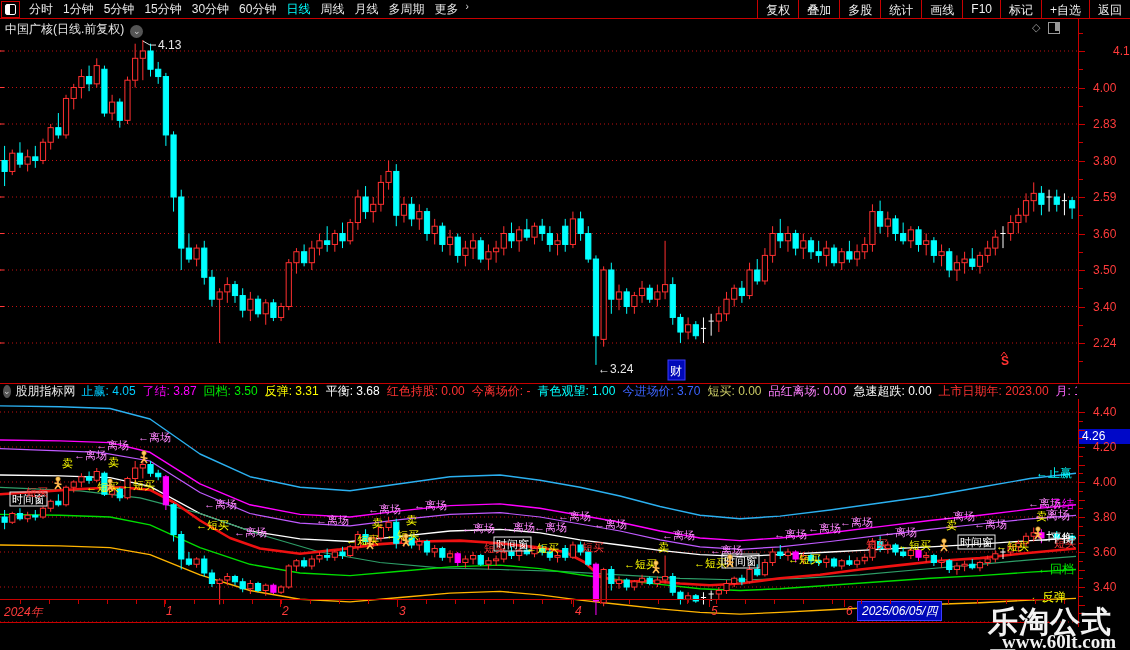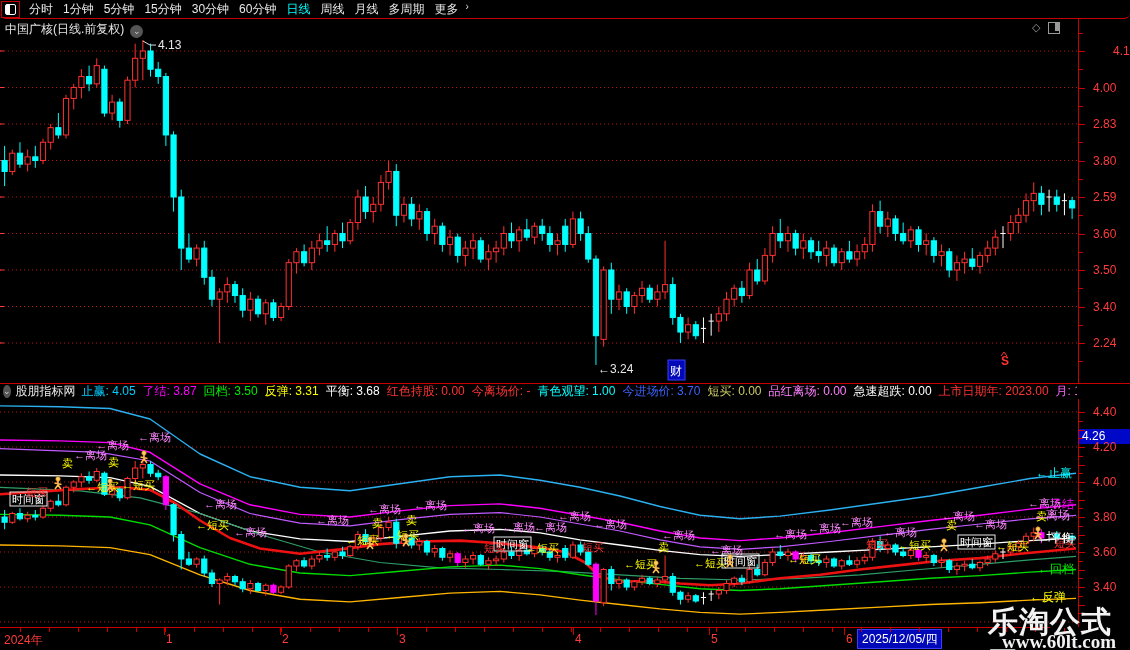--- a/index.html
+++ b/index.html
@@ -1,20 +1,20 @@
 <!DOCTYPE html>
 <html><head>
 <meta charset="utf-8">
 <style>
   html,body{margin:0;padding:0;background:#000;}
   #app{position:relative;width:1130px;height:650px;background:#000;overflow:hidden;
        font-family:"Liberation Sans",sans-serif;border-right:2px solid #c80000;}
   .abs{position:absolute;}
   
-  #toolbar{left:0;top:0;width:1130px;height:18px;border-bottom:1px solid #c80000;display:flex;align-items:center;border-radius:6px;}
+  #toolbar{left:0;top:0;width:1130px;height:18px;border-bottom:1px solid #c80000;display:flex;align-items:center;}
   #tb-icon{width:17px;height:15px;border:1px solid #c80000;margin:0 4px 0 1px;display:flex;align-items:center;justify-content:center;}
   #tb-icon .pane{width:9px;height:9px;border:1px solid #fff;border-radius:2px;position:relative;}
   #tb-icon .pane i{position:absolute;left:0;top:0;width:4px;height:9px;background:#fff;display:block;}
   .tbitem{color:#e8e8e8;font-size:12px;margin:0 5px;white-space:nowrap;cursor:default;}
   .tbitem.active{color:#00ffff;}
   #tb-right{margin-left:auto;display:flex;height:18px;align-items:stretch;}
   .tbr{color:#f0f0f0;font-size:12px;padding:2px 8px 0 8px;border-left:1px solid #c80000;white-space:nowrap;}
   .chev{color:#ddd;font-size:10px;margin-left:2px;}
   
   #titlebar{left:5px;top:21px;color:#e6e6e6;font-size:12px;display:flex;align-items:flex-end;z-index:30;}
@@ -27,21 +27,21 @@
   #main-axis{left:1078px;top:19px;width:52px;height:364px;border-left:1px solid #c80000;}
   #lower-axis{left:1078px;top:399px;width:52px;height:228px;border-left:1px solid #c80000;}
   .axlabel{position:absolute;color:#ff3b3b;font-size:12px;left:14px;}
   .axtick{position:absolute;left:0;height:1px;background:#c80000;}
   #divider1{left:0;top:383px;width:1130px;height:1px;background:#c80000;}
   
   #ind-header{left:0;top:384px;width:1077px;height:15px;display:flex;align-items:center;font-size:12px;white-space:nowrap;overflow:hidden;}
   #ind-header .name{color:#e8e8e8;margin-right:6px;}
   .fld{margin-right:7px;}
   
-  #date-axis{left:0;top:627px;width:1050px;height:22px;border-top:1px solid #c80000;border-bottom:1px solid #c80000;}
+  #date-axis{left:0;top:599px;width:1050px;height:22px;border-top:1px solid #c80000;border-bottom:1px solid #c80000;font-style:italic;}
   .dtick{position:absolute;top:0;width:1px;height:4px;background:#c80000;}
   .dlabel{position:absolute;top:4px;color:#ff3b3b;font-size:12px;}
   #date-box{position:absolute;top:1px;height:17px;background:#0008b8;color:#fff;font-size:12px;
     padding:1px 4px 0 4px;border:1px solid #3c3cff;}
   
   #cur-box{position:absolute;left:0px;width:51px;height:15px;background:#0008c8;color:#fff;font-size:12px;padding-left:3px;}
   
   #wm1{left:988px;top:602px;color:#f2f2f2;font-size:30px;font-weight:bold;letter-spacing:1px;z-index:60;}
   #wm2{left:1002px;top:631px;color:#f2f2f2;font-size:19px;font-weight:bold;font-family:"Liberation Serif",serif;z-index:60;}
   svg{position:absolute;display:block;}
@@ -64,20 +64,31 @@
         <span class="tbitem">5分钟</span>
         <span class="tbitem">15分钟</span>
         <span class="tbitem">30分钟</span>
         <span class="tbitem">60分钟</span>
         <span class="tbitem active">日线</span>
         <span class="tbitem">周线</span>
         <span class="tbitem">月线</span>
         <span class="tbitem">多周期</span>
         <span class="tbitem">更多</span>
         <span class="chev">›</span>
+      </div>
+    <div id="tb-right">
+        <span class="tbr">复权</span>
+        <span class="tbr">叠加</span>
+        <span class="tbr">多股</span>
+        <span class="tbr">统计</span>
+        <span class="tbr">画线</span>
+        <span class="tbr">F10</span>
+        <span class="tbr">标记</span>
+        <span class="tbr">+自选</span>
+        <span class="tbr">返回</span>
       </div>
   </div>
 
   <div class="abs" id="titlebar">
     <span>中国广核(日线.前复权)</span>
     <span class="circle-icon">⌄</span>
   </div>
   <div class="abs" id="win-icons">
     <span>◇</span>
     <span class="sq-icon">
@@ -860,21 +871,21 @@
       <div class="axtick" style="top: 170.5px; width: 6px;"></div>
       <div class="axtick" style="top: 179.25px; width: 4px;"></div>
       <div class="axtick" style="top: 188px; width: 6px;"></div>
       <div class="axtick" style="top: 196.75px; width: 4px;"></div>
       <div class="axtick" style="top: 205.5px; width: 6px;"></div>
       <div class="axtick" style="top: 214.25px; width: 4px;"></div>
     </div>
 
   <div class="abs" id="date-axis">
     <span class="dlabel" style="left:4px;">2024年</span>
-    <div id="date-box" style="left: 857px;">2025/12/05/四</div>
+    <div id="date-box" style="left: 857px;">2025/06/05/四</div>
   <div class="dtick" style="left: 20px;"></div>
       <div class="dtick" style="left: 49px;"></div>
       <div class="dtick" style="left: 78px;"></div>
       <div class="dtick" style="left: 107px;"></div>
       <div class="dtick" style="left: 136px;"></div>
       <div class="dtick" style="left: 165px;"></div>
       <div class="dtick" style="left: 194px;"></div>
       <div class="dtick" style="left: 223px;"></div>
       <div class="dtick" style="left: 252px;"></div>
       <div class="dtick" style="left: 281px;"></div>

